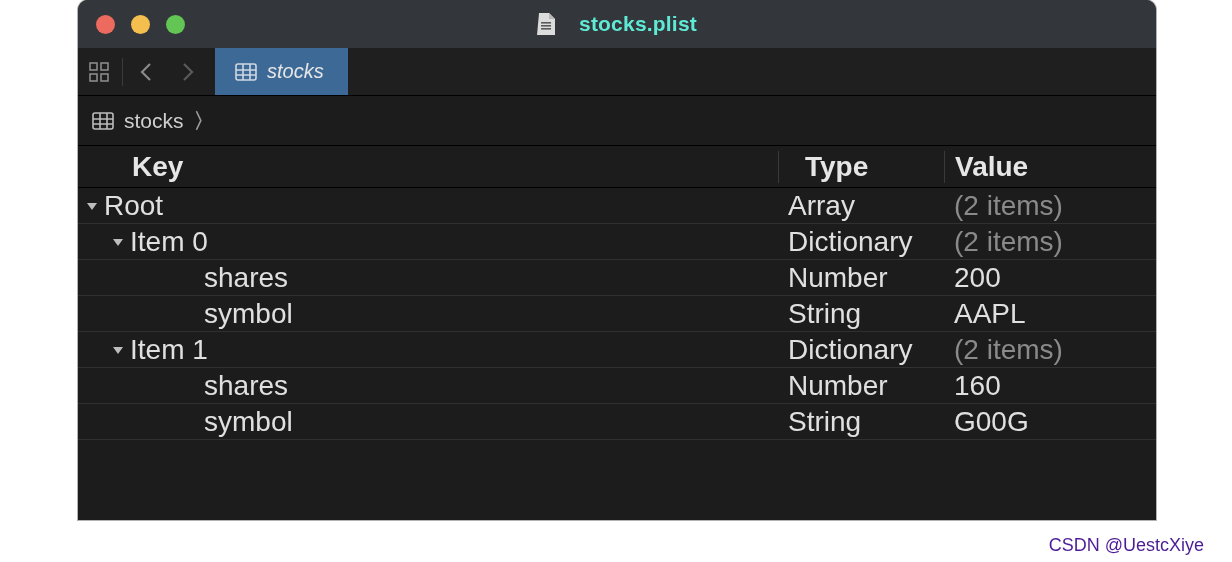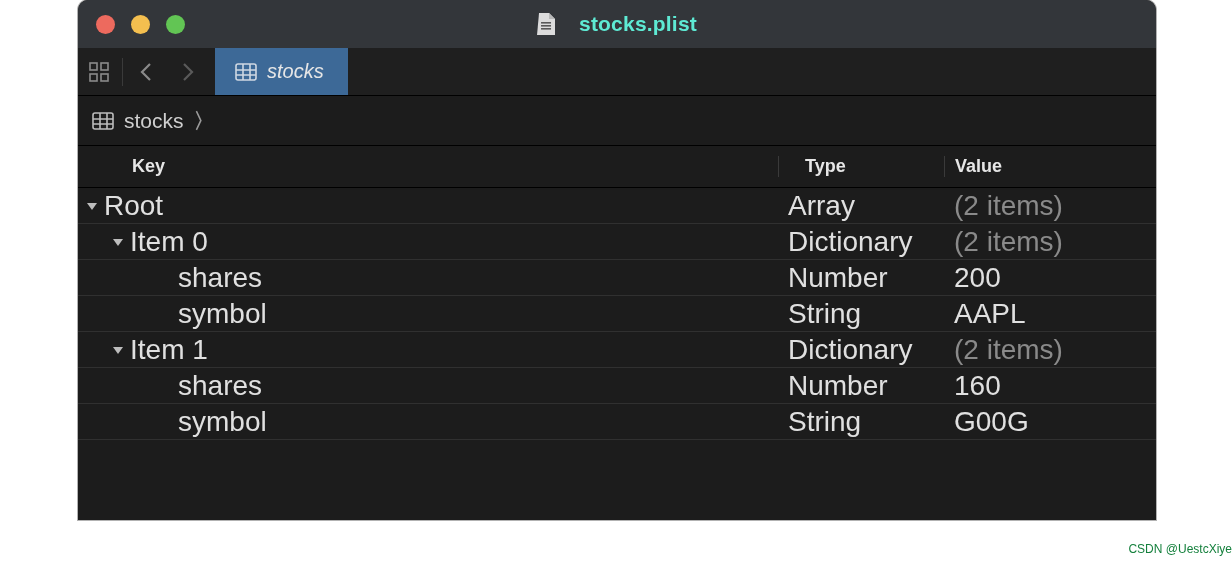--- a/index.html
+++ b/index.html
@@ -85,21 +85,21 @@
       border-bottom: 1px solid #000;
     }
     .breadcrumb .bc-icon { margin-right: 10px; }
     .breadcrumb .caret { color: #9a9a9a; margin: 0 10px; font-weight: 600; }
     
     .thead {
       height: 42px;
       display: flex; align-items: center;
       border-bottom: 1px solid #000;
       color: #e6e6e6;
-      font-size: 18px;
+      font-size: 28px;
       font-weight: 600;
     }
     .col-key  { width: 700px; padding-left: 54px; }
     .col-type { width: 166px; border-left: 1px solid #3a3a3a; padding-left: 26px; }
     .col-val  { flex: 1; border-left: 1px solid #3a3a3a; padding-left: 10px; }
     
     .tbody { }
     .row {
       height: 36px;
       display: flex; align-items: center;
@@ -111,28 +111,28 @@
     .row .type { width: 166px; padding-left: 10px; }
     .row .val  { flex: 1; padding-left: 10px; }
     .row .val.dim { color: #8a8a8a; }
     .chev {
       width: 16px; display: inline-flex; justify-content: center;
       color: #bdbdbd; margin-right: 4px;
     }
     .chev svg { display: block; }
     .indent-0 { padding-left: 6px; }
     .indent-1 { padding-left: 32px; }
-    .indent-2 { padding-left: 80px; }
+    .indent-2 { padding-left: 106px; }
     
     .watermark {
       position: absolute;
-      right: 0;
+      right: 28px;
       bottom: 6px;
-      color: #15803d;
-      font-size: 12px;
+      color: #4c1d95;
+      font-size: 18px;
       font-family: Arial, sans-serif;
     }
   </style>
 </head>
 <body>
 
 <div class="window">
 
   <div class="titlebar">
     <div class="traffic">

